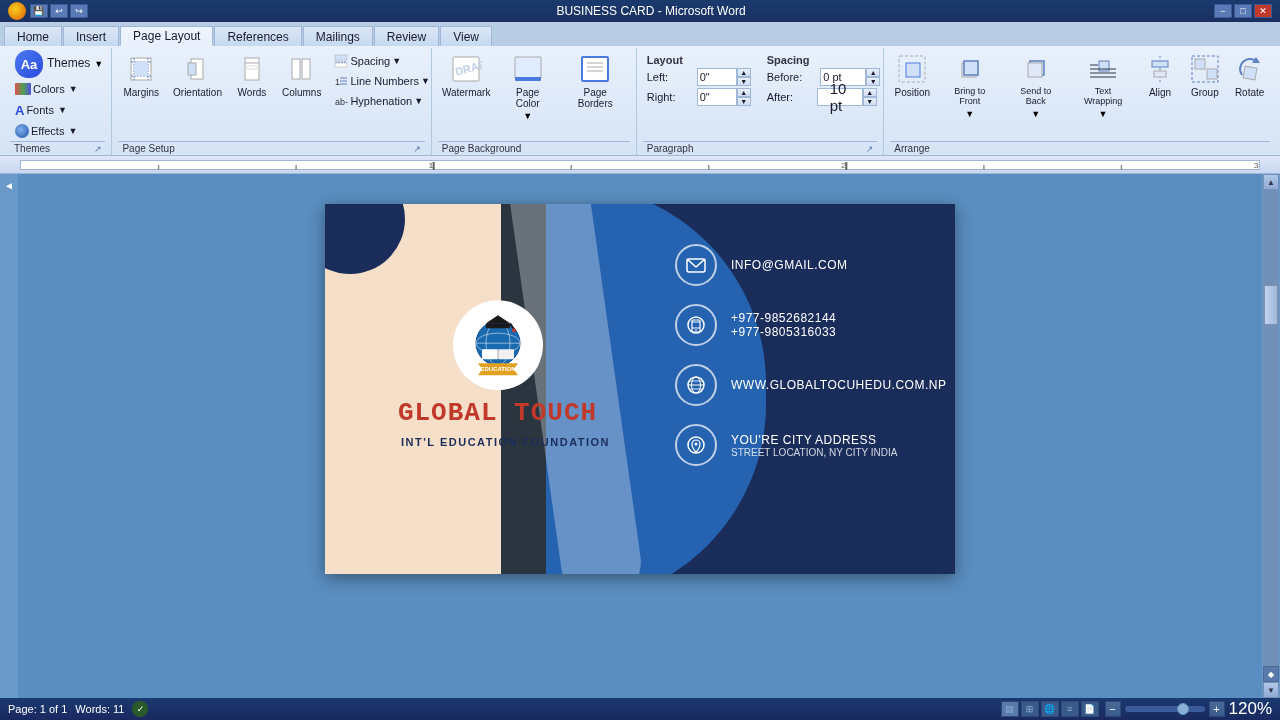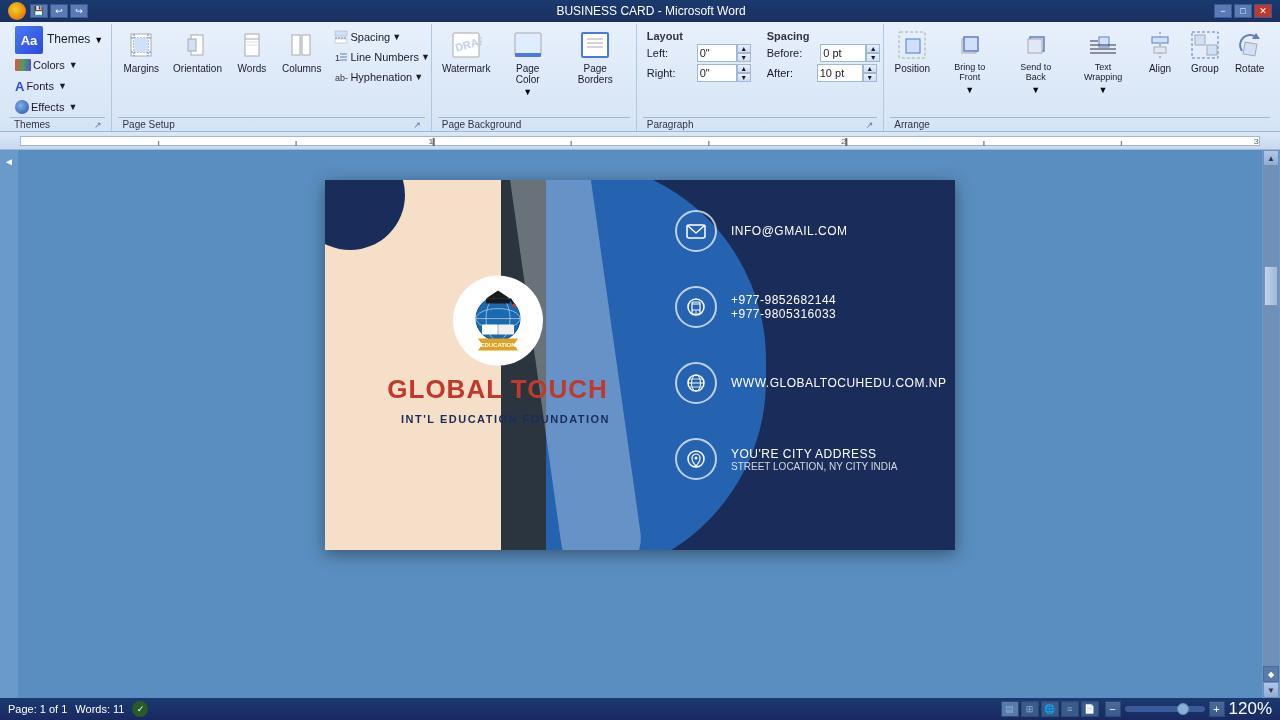--- a/index.html
+++ b/index.html
@@ -276,25 +276,25 @@
       top: 0;
       width: 50%;
       height: 100%;
       background: #1a2d5a;
     }
 
     
     .card-contact-info {
       position: absolute;
       right: 20px;
-      top: 30px;
+      top: 40px;
       width: 260px;
       display: flex;
       flex-direction: column;
-      gap: 34px;
+      gap: 18px;
     }
     .contact-row {
       display: flex;
       align-items: center;
       gap: 14px;
     }
     .contact-icon {
       width: 42px;
       height: 42px;
       border: 2px solid rgba(255,255,255,0.7);
@@ -338,21 +338,21 @@
       justify-content: center;
       overflow: hidden;
       position: relative;
     }
     .company-name {
       font-size: 26px;
       font-weight: 900;
       color: #c0392b;
       letter-spacing: 1px;
       text-align: center;
-      font-family: Liberation Sans, sans-serif;
+      font-family: Liberation Mono, monospace;
     }
     .company-tagline {
       font-size: 11px;
       color: #1a2d5a;
       letter-spacing: 1.5px;
       text-align: center;
       font-weight: 600;
       margin-left: 16px;
     }
 
@@ -512,27 +512,36 @@
   <div class="title-bar-text">BUSINESS CARD - Microsoft Word</div>
   <div class="title-bar-controls">
     <div class="title-btn">−</div>
     <div class="title-btn">□</div>
     <div class="title-btn close">✕</div>
   </div>
 </div>
 
 <div class="ribbon-container">
 
+  <div class="tab-bar">
+    <div class="tab">Home</div>
+    <div class="tab">Insert</div>
+    <div class="tab active">Page Layout</div>
+    <div class="tab">References</div>
+    <div class="tab">Mailings</div>
+    <div class="tab">Review</div>
+    <div class="tab">View</div>
+  </div>
 
   <div class="ribbon">
 
     <div class="ribbon-group" style="min-width:90px;">
       <div class="ribbon-group-content" style="flex-direction:column; gap:1px;">
         <div class="ribbon-btn" style="flex-direction:row; min-width:80px; padding:2px 4px; justify-content:flex-start; gap:4px; height:28px;">
-          <div class="icon-area" style="width:28px;height:28px;background:linear-gradient(135deg,#4a7aef,#2a4adf);border-radius:2px;display:flex;align-items:center;">
+          <div class="icon-area" style="width:28px;height:28px;background:linear-gradient(135deg,#4a7aef,#2a4adf);border-radius:13px;display:flex;align-items:center;">
             <span style="font-size:13px;color:white;font-weight:bold;">Aa</span>
           </div>
           <span class="btn-label" style="font-size:12px;">Themes</span>
           <span style="font-size:9px;margin-left:auto;">▼</span>
         </div>
         <div class="ribbon-btn-small" style="padding:1px 4px; height:20px;">
           <div style="width:16px;height:12px;background:linear-gradient(to right,#e05050,#50a050,#5050e0);border-radius:1px;"></div>
           <span>Colors</span>
           <span style="font-size:9px;margin-left:2px;">▼</span>
         </div>
@@ -713,21 +722,21 @@
                 <div class="spin-btns">
                   <div class="spin-btn">▲</div>
                   <div class="spin-btn">▼</div>
                 </div>
               </div>
             </div>
             <div class="param-row">
               <span class="param-label">After:</span>
               <div style="display:flex;align-items:center;">
                 <div class="param-input" style="width:46px;">
-                  <span style="font-size:11px;">10 pt</span>
+                  <span style="font-size:15px;margin-left:10px;">10 pt</span>
                 </div>
                 <div class="spin-btns">
                   <div class="spin-btn">▲</div>
                   <div class="spin-btn">▼</div>
                 </div>
               </div>
             </div>
           </div>
         </div>
       </div>

